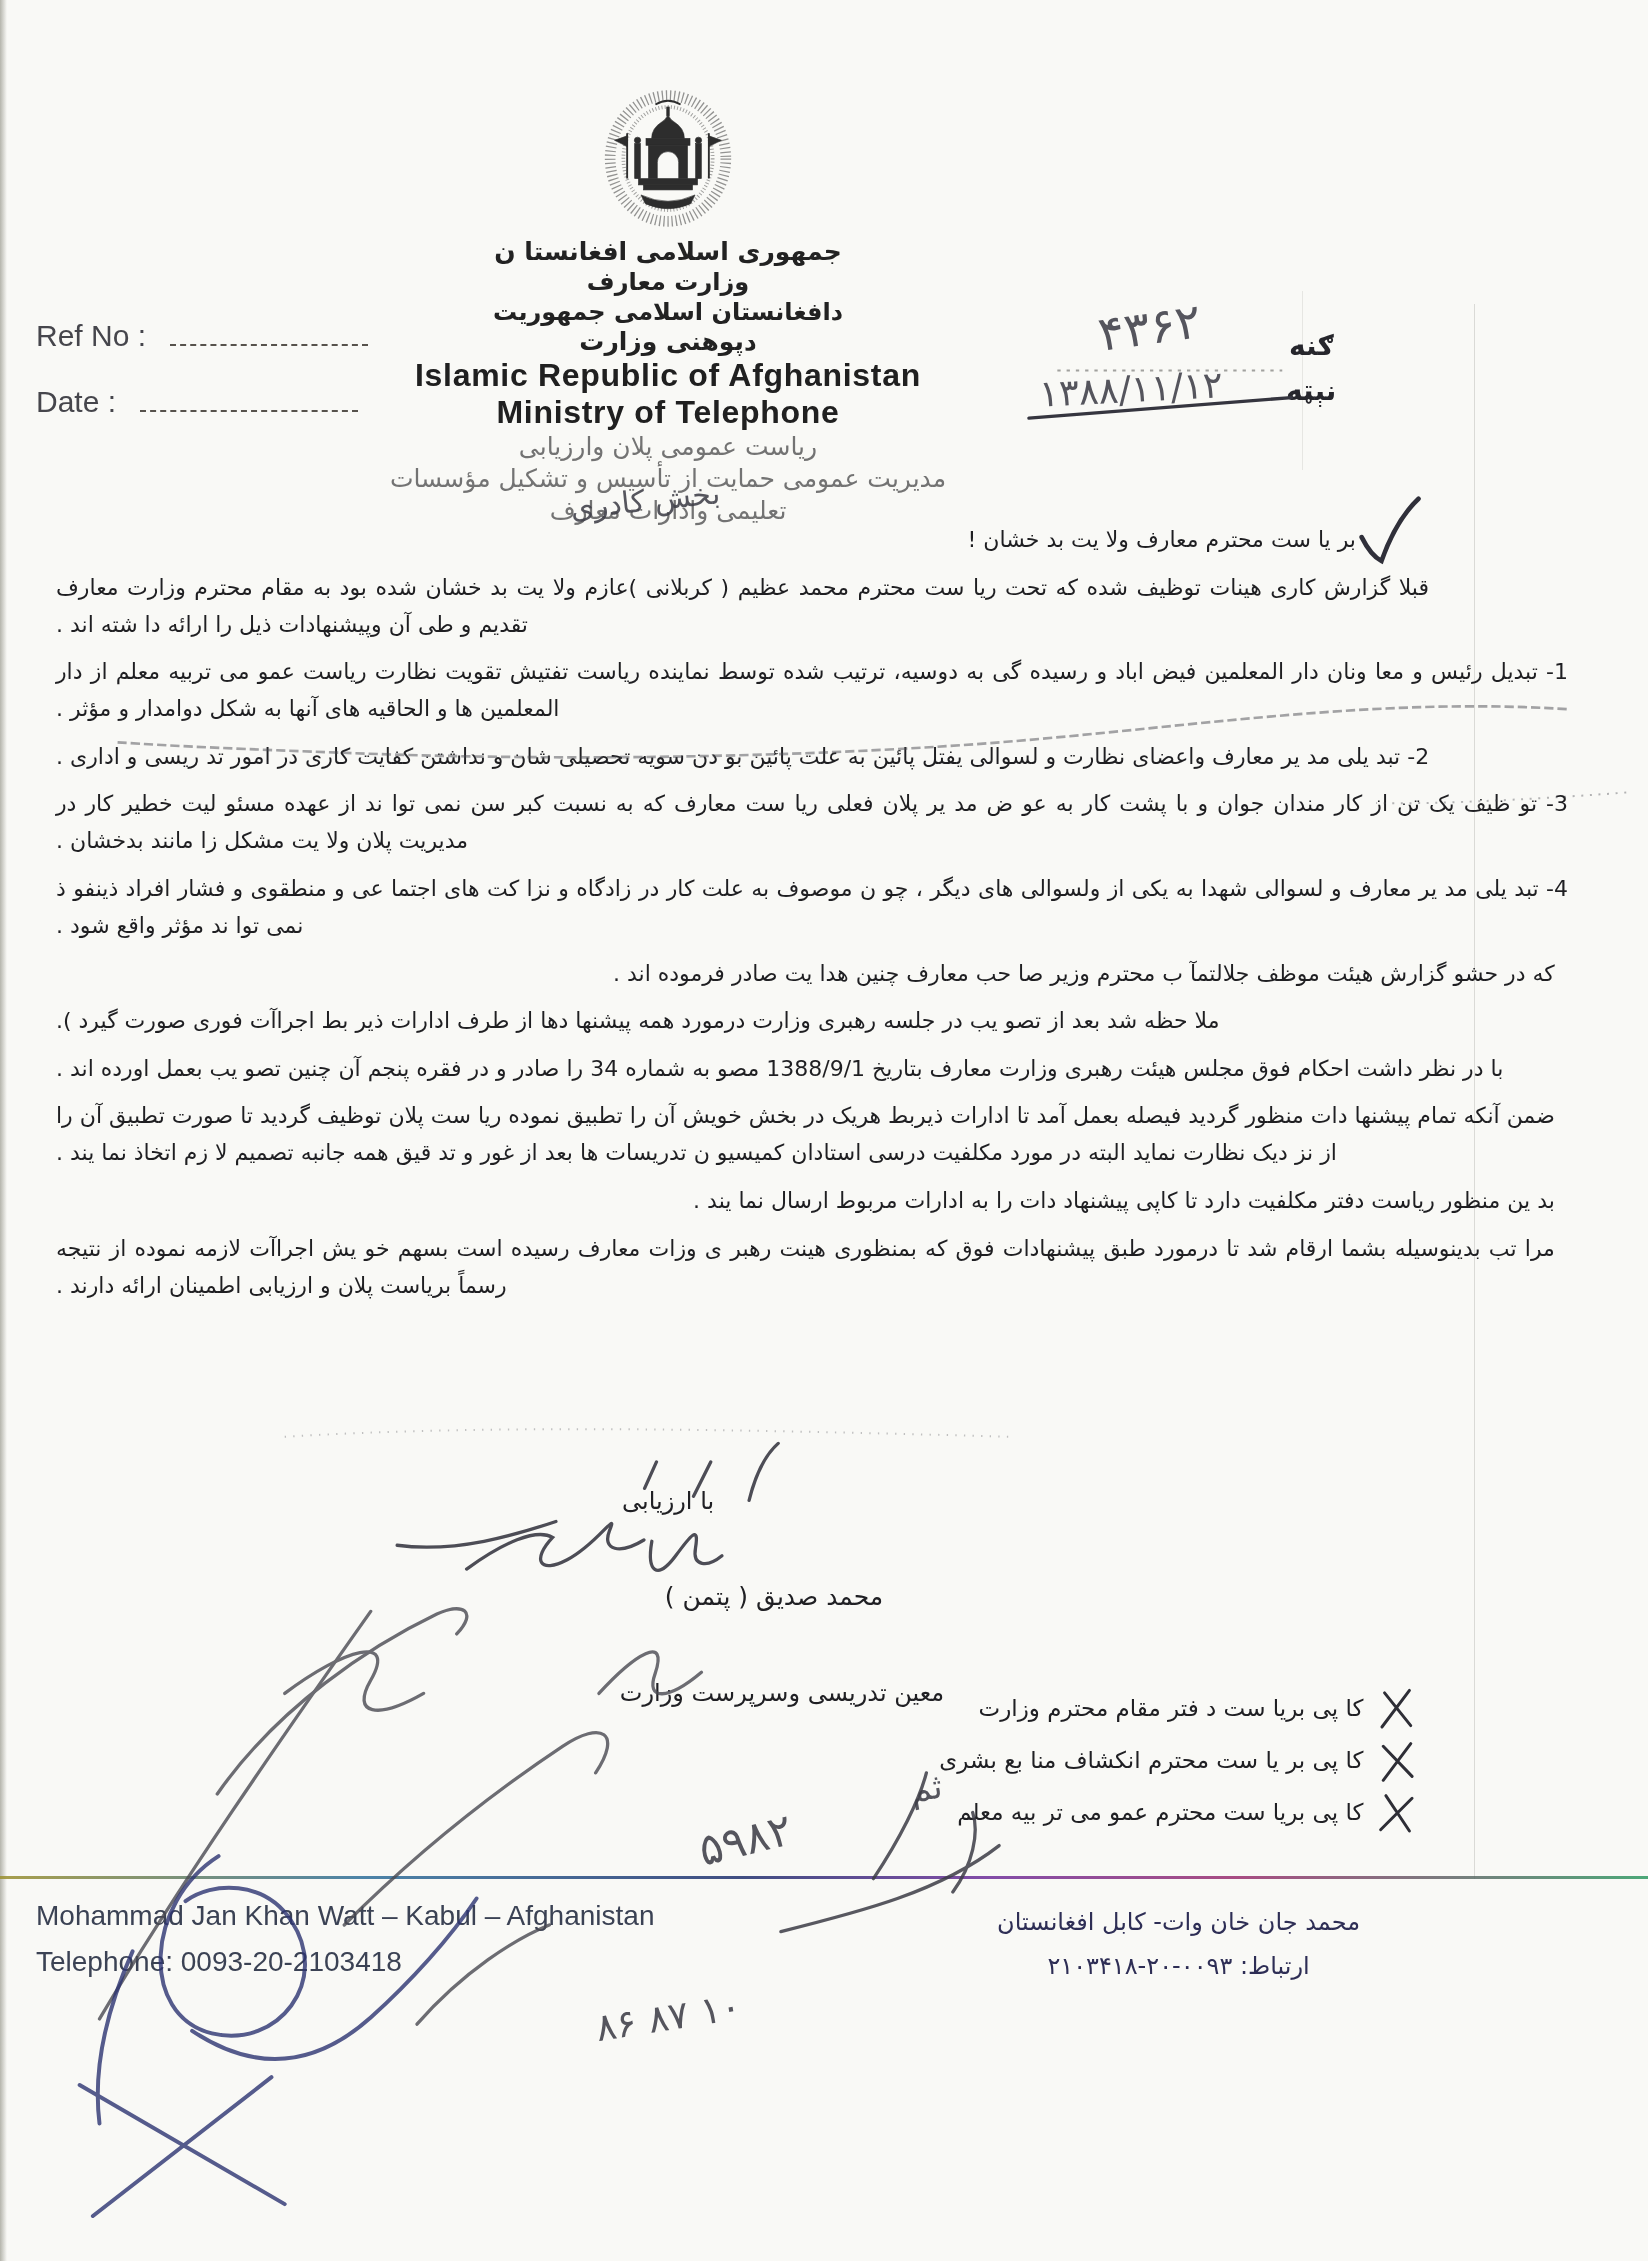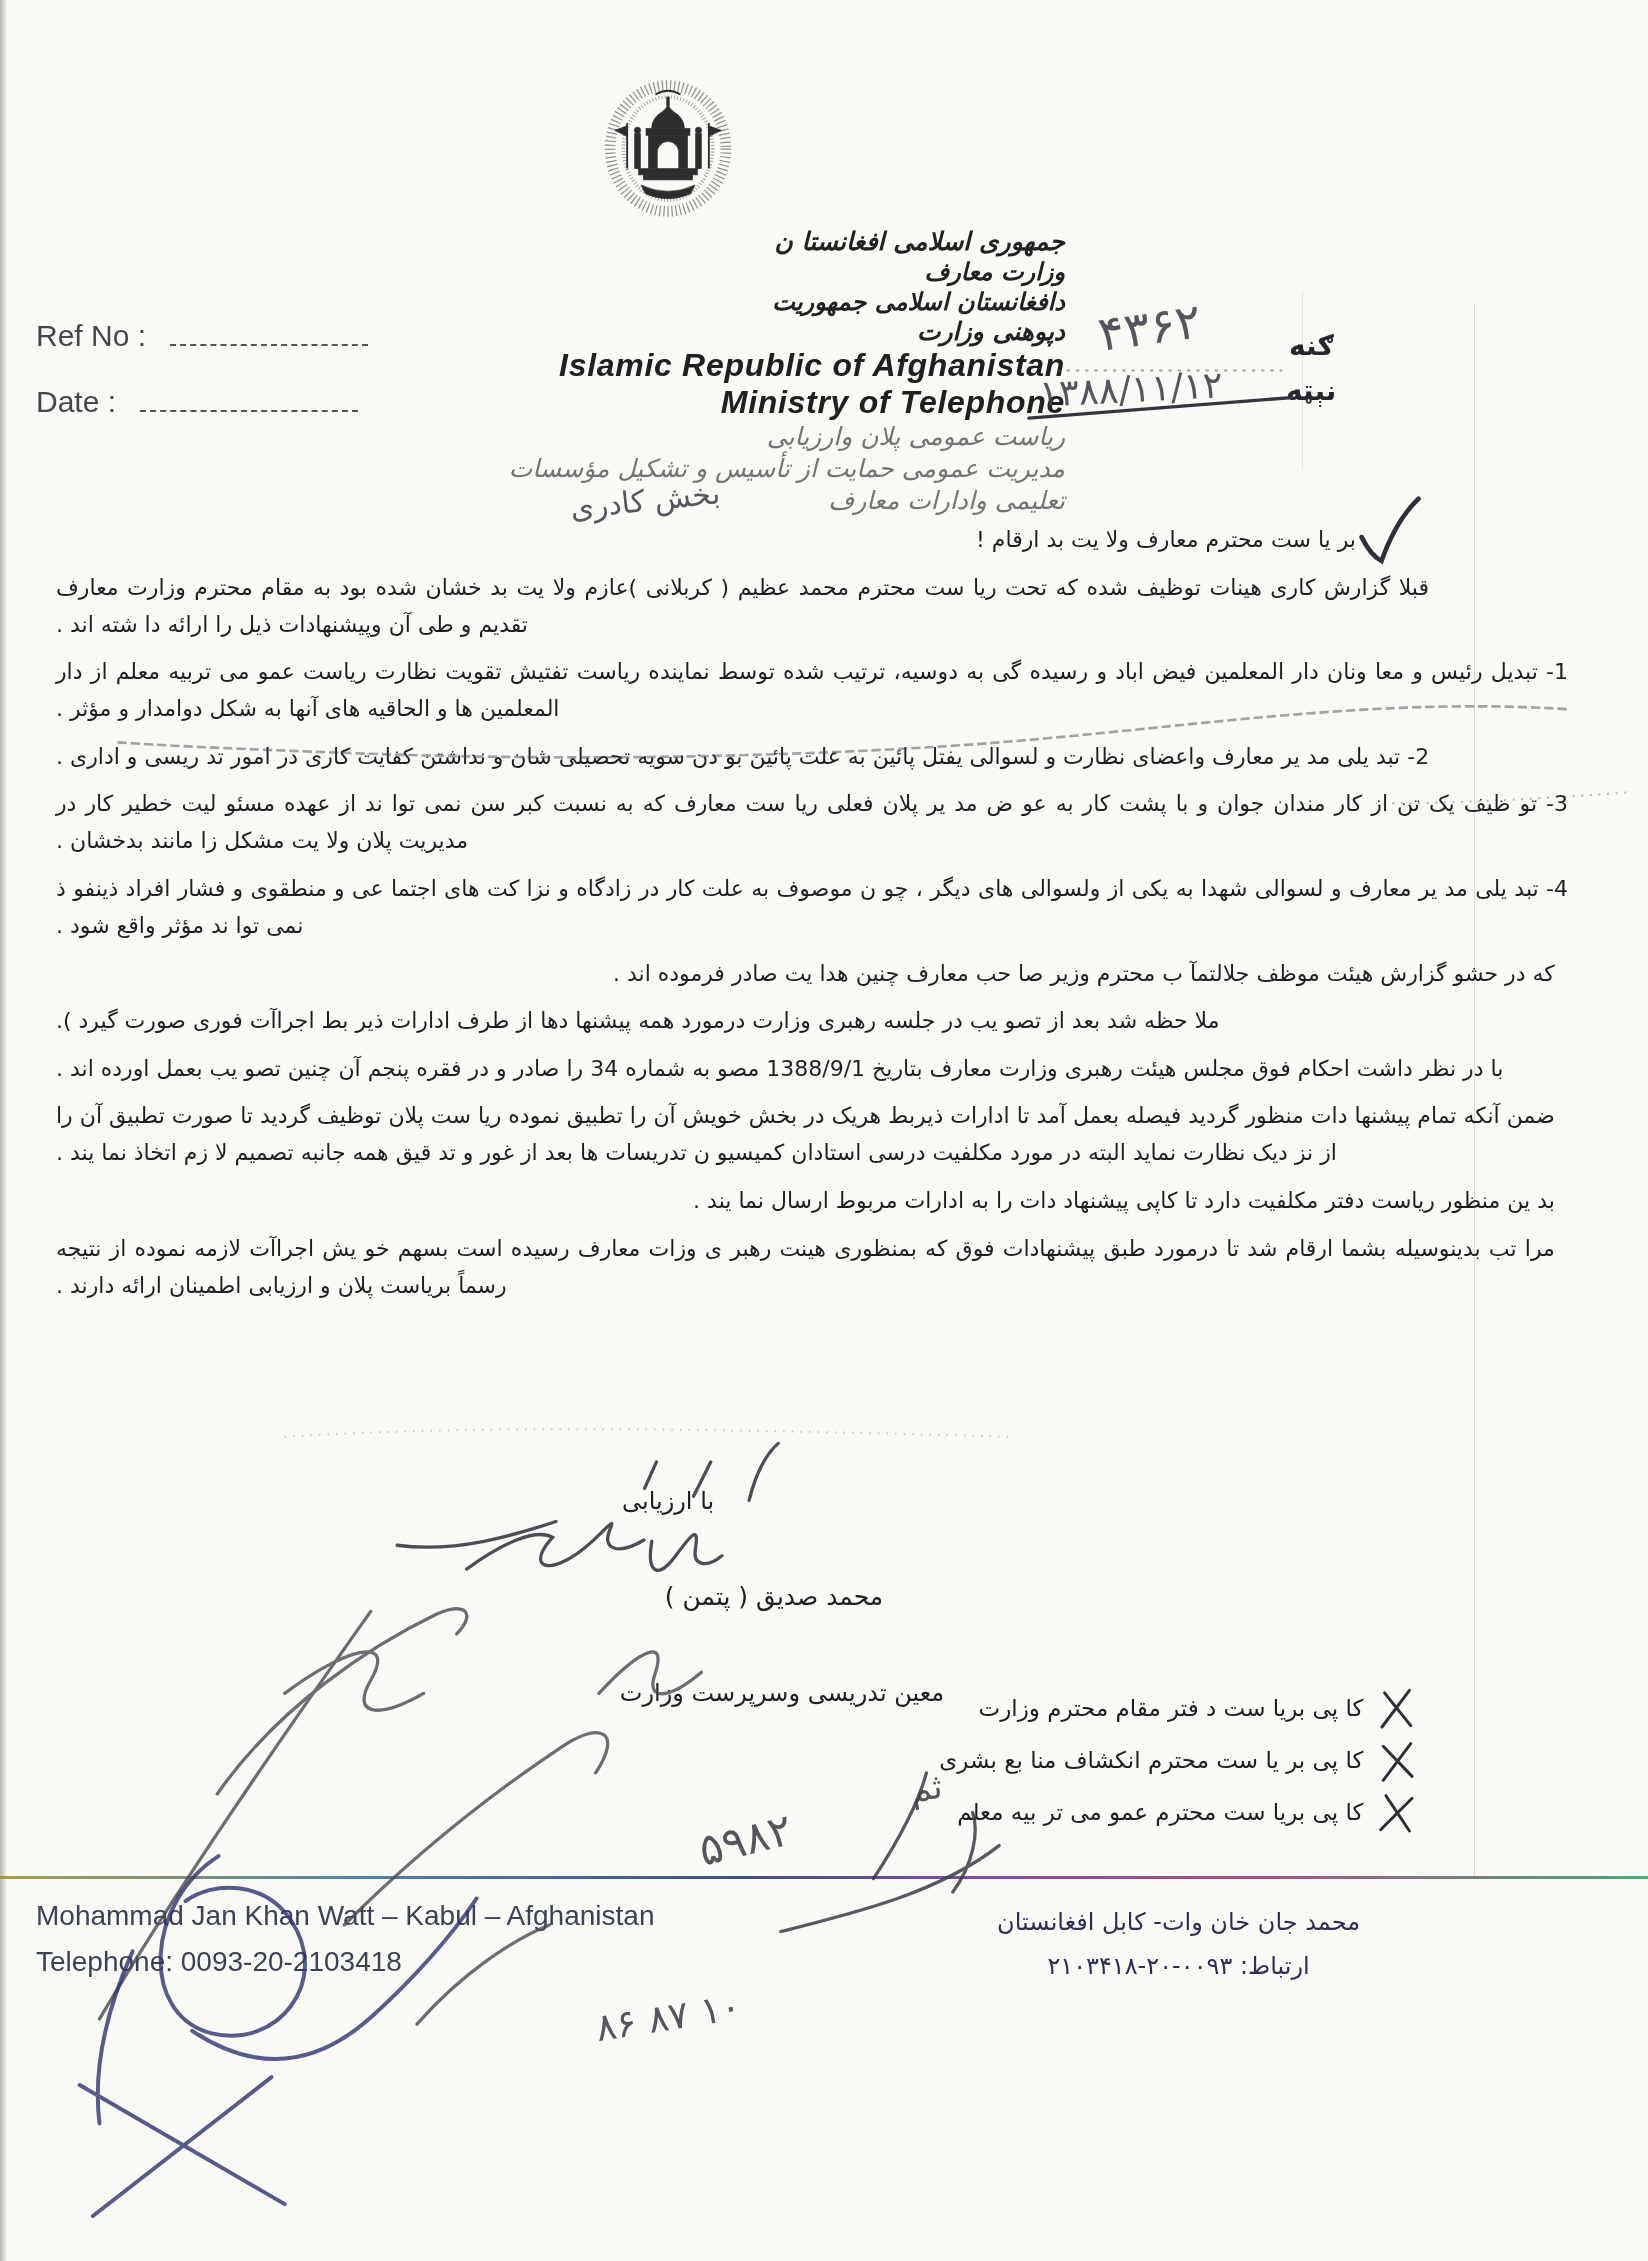--- a/index.html
+++ b/index.html
@@ -5,21 +5,21 @@
   html,body{margin:0;padding:0;background:#e8e8e4;}
   .page{
     position:relative;width:1649px;height:2261px;margin:0 auto;
     background:#f9f9f6;overflow:hidden;
     font-family:"DejaVu Sans",sans-serif;color:#1f1f22;
   }
   .edge-left{position:absolute;left:0;top:0;width:6.6px;height:100%;
     background:linear-gradient(90deg,#b5b5ac,rgba(255,255,255,0));}
   .fold{position:absolute;background:rgba(110,110,100,.22);}
   
-  .hdr{position:absolute;left:271px;top:79px;width:794px;text-align:right;font-style:italic;}
+  .hdr{position:absolute;left:271px;top:89px;width:794px;text-align:center;}
   .emblem{display:block;margin:0 auto 9.3px auto;}
   .hdr .fa{font-weight:bold;font-size:24px;line-height:30px;color:#222;}
   .hdr .fa.big{font-size:25px;}
   .hdr .en{font-family:"Liberation Sans",sans-serif;font-weight:bold;font-size:32px;line-height:37px;color:#202020;letter-spacing:0.7px;}
   .hdr .dept{font-size:25px;line-height:32px;color:#737373;}
   
   .ref-row{position:absolute;display:flex;align-items:flex-end;color:#46464c;
     font-family:"Liberation Sans",sans-serif;font-size:30px;}
   .dash{border-bottom:2px dashed #57524c;height:0;margin:0 0 6.6px 24px;}
   
@@ -104,21 +104,21 @@
   </div>
 
   <div class="stamp-label" style="left:1289px;top:329px;">ګنه</div>
   <div class="stamp-label" style="left:1286px;top:374px;">نېټه</div>
   <div class="hw" style="left:1098px;top:299px;font-size:48px;transform:rotate(-8deg);letter-spacing:5.3px;">۴۳۶۲</div>
   <div class="hw" style="left:1039px;top:368px;font-size:37px;transform:rotate(-3deg);letter-spacing:2.6px;">۱۳۸۸/۱۱/۱۲</div>
 
   <div class="hw" style="left:570px;top:483px;font-size:30px;transform:rotate(-6deg);">بخش کادری</div>
 
   <div class="body-block">
-    <div class="line pr-320">بر یا ست محترم  معارف ولا یت بد ارقام !</div>
+    <div class="line pr-320">بر یا ست محترم  معارف ولا یت بد خشان !</div>
     <div class="para pr-210">قبلا گزارش کاری هینات توظیف شده که تحت ریا ست محترم محمد عظیم ( کربلانی )عازم  ولا یت بد خشان شده بود به مقام محترم وزارت معارف تقدیم و طی آن وپیشنهادات  ذیل را ارائه دا شته اند .</div>
     <div class="para">1- تبدیل رئیس و معا ونان دار المعلمین فیض اباد و رسیده گی به دوسیه، ترتیب شده توسط نماینده ریاست تفتیش تقویت نظارت ریاست عمو می تربیه معلم از دار المعلمین ها و الحاقیه های آنها به شکل دوامدار و مؤثر .</div>
     <div class="para">2- تبد یلی مد یر معارف واعضای نظارت و لسوالی یفتل پائین به علت پائین بو دن سویه تحصیلی شان و نداشتن کفایت کاری در امور تد ریسی و اداری .</div>
     <div class="para">3- تو ظیف یک تن از کار مندان جوان و با پشت کار به عو ض مد یر پلان فعلی ریا ست معارف که به نسبت کبر سن نمی توا ند از عهده مسئو لیت خطیر کار در مدیریت پلان ولا یت مشکل زا مانند بدخشان .</div>
     <div class="para">4- تبد یلی مد یر معارف و لسوالی شهدا به یکی از ولسوالی های دیگر ، چو ن موصوف به علت کار در زادگاه و نزا کت های اجتما عی و منطقوی و فشار افراد ذینفو ذ نمی توا ند مؤثر واقع شود .</div>
     <div class="line pr-20">که در حشو گزارش هیئت موظف جلالتمآ ب محترم وزیر صا حب معارف چنین هدا یت صادر فرموده اند .</div>
     <div class="para pr-20">ملا حظه شد بعد از تصو یب در جلسه رهبری وزارت درمورد همه پیشنها دها از طرف ادارات ذیر بط اجراآت فوری صورت گیرد ).</div>
     <div class="para pr-20">با در نظر داشت احکام فوق مجلس هیئت رهبری وزارت معارف بتاریخ 1388/9/1 مصو به شماره 34 را صادر و در  فقره پنجم آن چنین تصو یب بعمل اورده اند .</div>
     <div class="para pr-20">ضمن آنکه تمام پیشنها دات منظور گردید فیصله بعمل آمد تا ادارات ذیربط هریک در بخش خویش آن را تطبیق نموده ریا ست پلان  توظیف گردید تا صورت تطبیق آن را از نز دیک نظارت نماید البته در مورد مکلفیت  درسی استادان کمیسیو ن تدریسات ها بعد از غور و تد قیق همه جانبه تصمیم لا زم اتخاذ نما یند .</div>
     <div class="line pr-20">بد ین منظور ریاست دفتر مکلفیت دارد تا کاپی پیشنهاد دات را به ادارات مربوط ارسال نما یند .</div>

